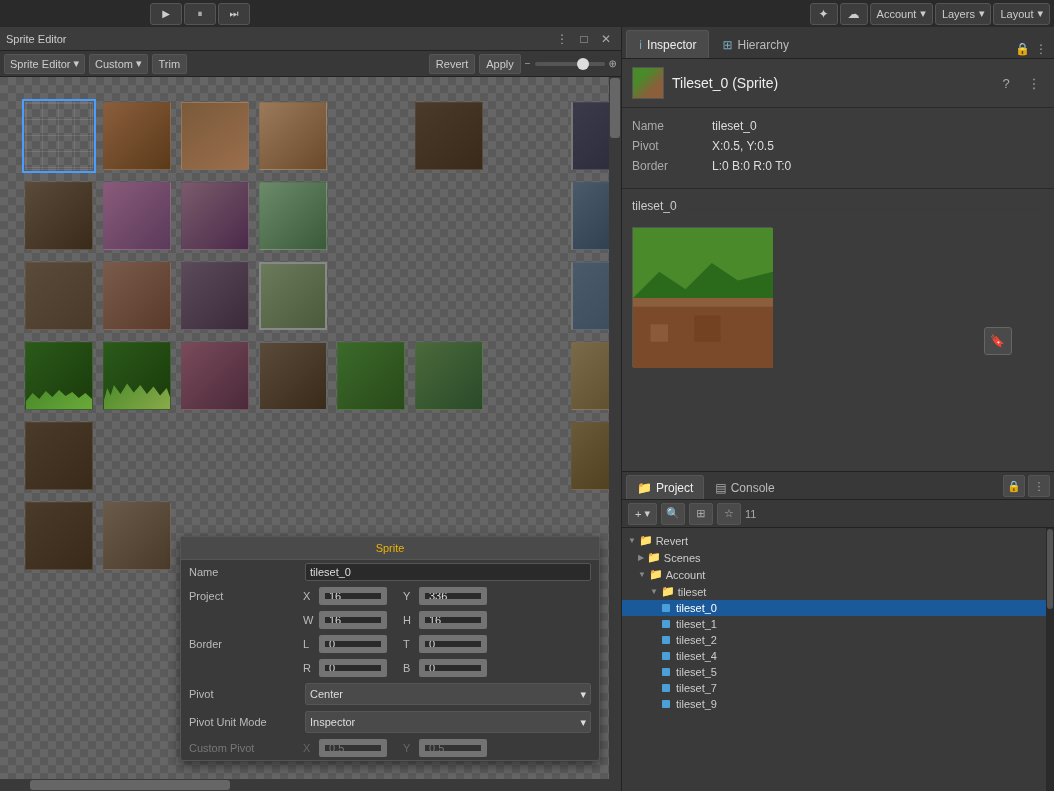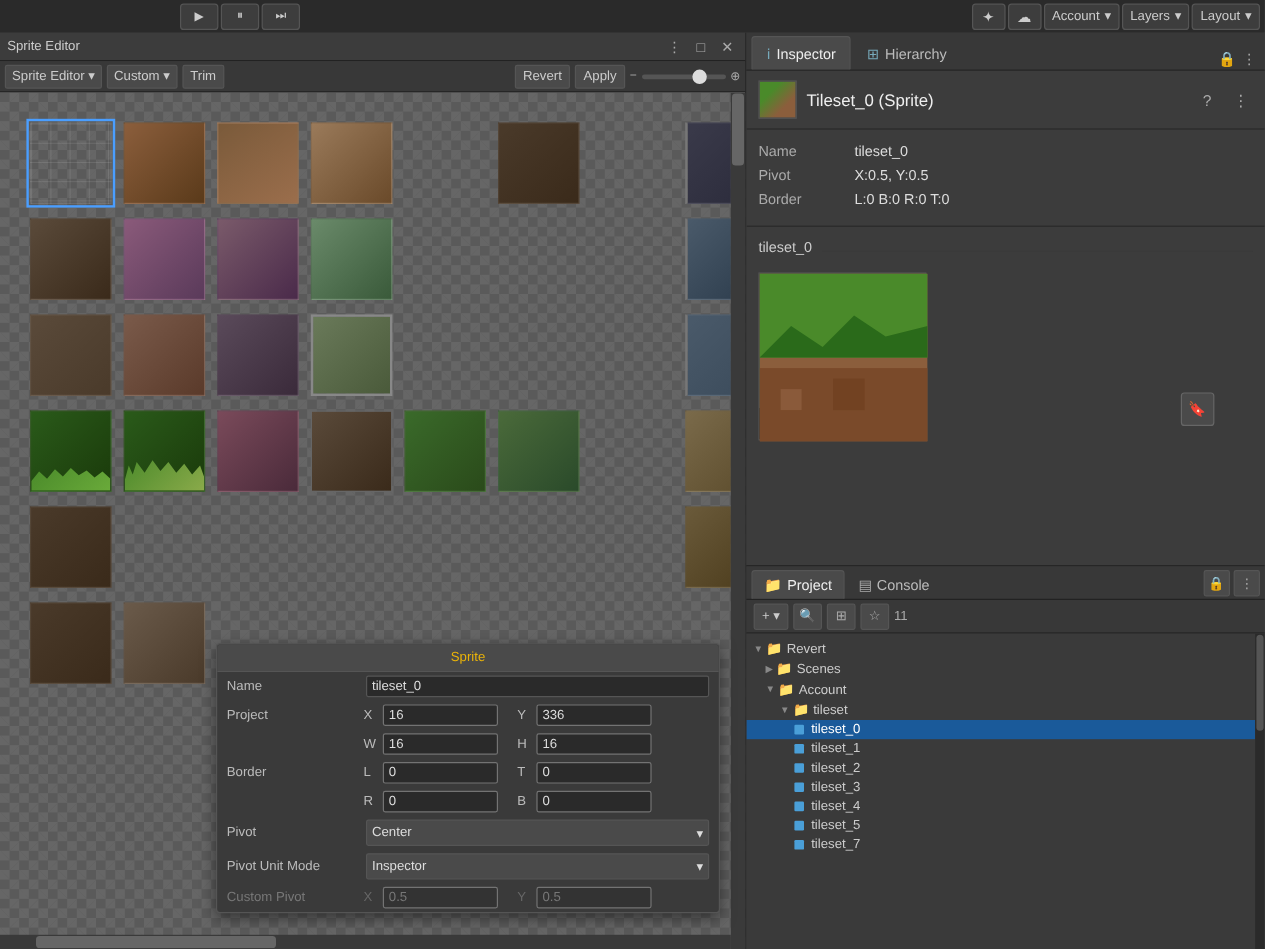--- a/index.html
+++ b/index.html
@@ -311,28 +311,29 @@
       align-items: center;
       padding: 3px 8px;
       gap: 4px;
     }
     .coord-label {
       font-size: 11px;
       color: #bbb;
       width: 12px;
     }
     .coord-input {
-      width: 96px;
+      width: 68px;
       height: 18px;
       background: #2a2a2a;
-      border: 1px solid #737373;
+      border: 6px solid #737373;
       border-radius: 2px;
       color: #ddd;
       font-size: 11px;
       padding: 0 4px;
+      text-decoration: underline;
     }
     .popup-dropdown {
       flex: 1;
       height: 22px;
       background: #4a4a4a;
       border: 1px solid #555;
       border-radius: 2px;
       color: #ddd;
       font-size: 11px;
       padding: 0 4px;
@@ -963,42 +964,42 @@
           <div class="tree-item tree-indent-3">
             <span style="width:8px;height:8px;background:#4a9fd8;border-radius:1px;display:inline-block;margin-right:3px;"></span>
             <span>tileset_1</span>
           </div>
 
           <div class="tree-item tree-indent-3">
             <span style="width:8px;height:8px;background:#4a9fd8;border-radius:1px;display:inline-block;margin-right:3px;"></span>
             <span>tileset_2</span>
           </div>
 
-          <div class="tree-item tree-indent-3">
-            <span style="width:8px;height:8px;background:#4a9fd8;border-radius:1px;display:inline-block;margin-right:3px;"></span>
-            <span>tileset_3</span>
-          </div>
 
           <div class="tree-item tree-indent-3">
             <span style="width:8px;height:8px;background:#4a9fd8;border-radius:1px;display:inline-block;margin-right:3px;"></span>
             <span>tileset_4</span>
           </div>
 
           <div class="tree-item tree-indent-3">
             <span style="width:8px;height:8px;background:#4a9fd8;border-radius:1px;display:inline-block;margin-right:3px;"></span>
             <span>tileset_5</span>
           </div>
 
 
           <div class="tree-item tree-indent-3">
             <span style="width:8px;height:8px;background:#4a9fd8;border-radius:1px;display:inline-block;margin-right:3px;"></span>
             <span>tileset_7</span>
           </div>
 
 
+          <div class="tree-item tree-indent-3">
+            <span style="width:8px;height:8px;background:#4a9fd8;border-radius:1px;display:inline-block;margin-right:3px;"></span>
+            <span>tileset_9</span>
+          </div>
         </div>
 
         <div style="width:8px;background:#2a2a2a;flex-shrink:0;">
           <div style="width:6px;height:80px;background:#555;border-radius:3px;margin:1px;"></div>
         </div>
       </div>
     </div>
   </div>
 
 </div>

